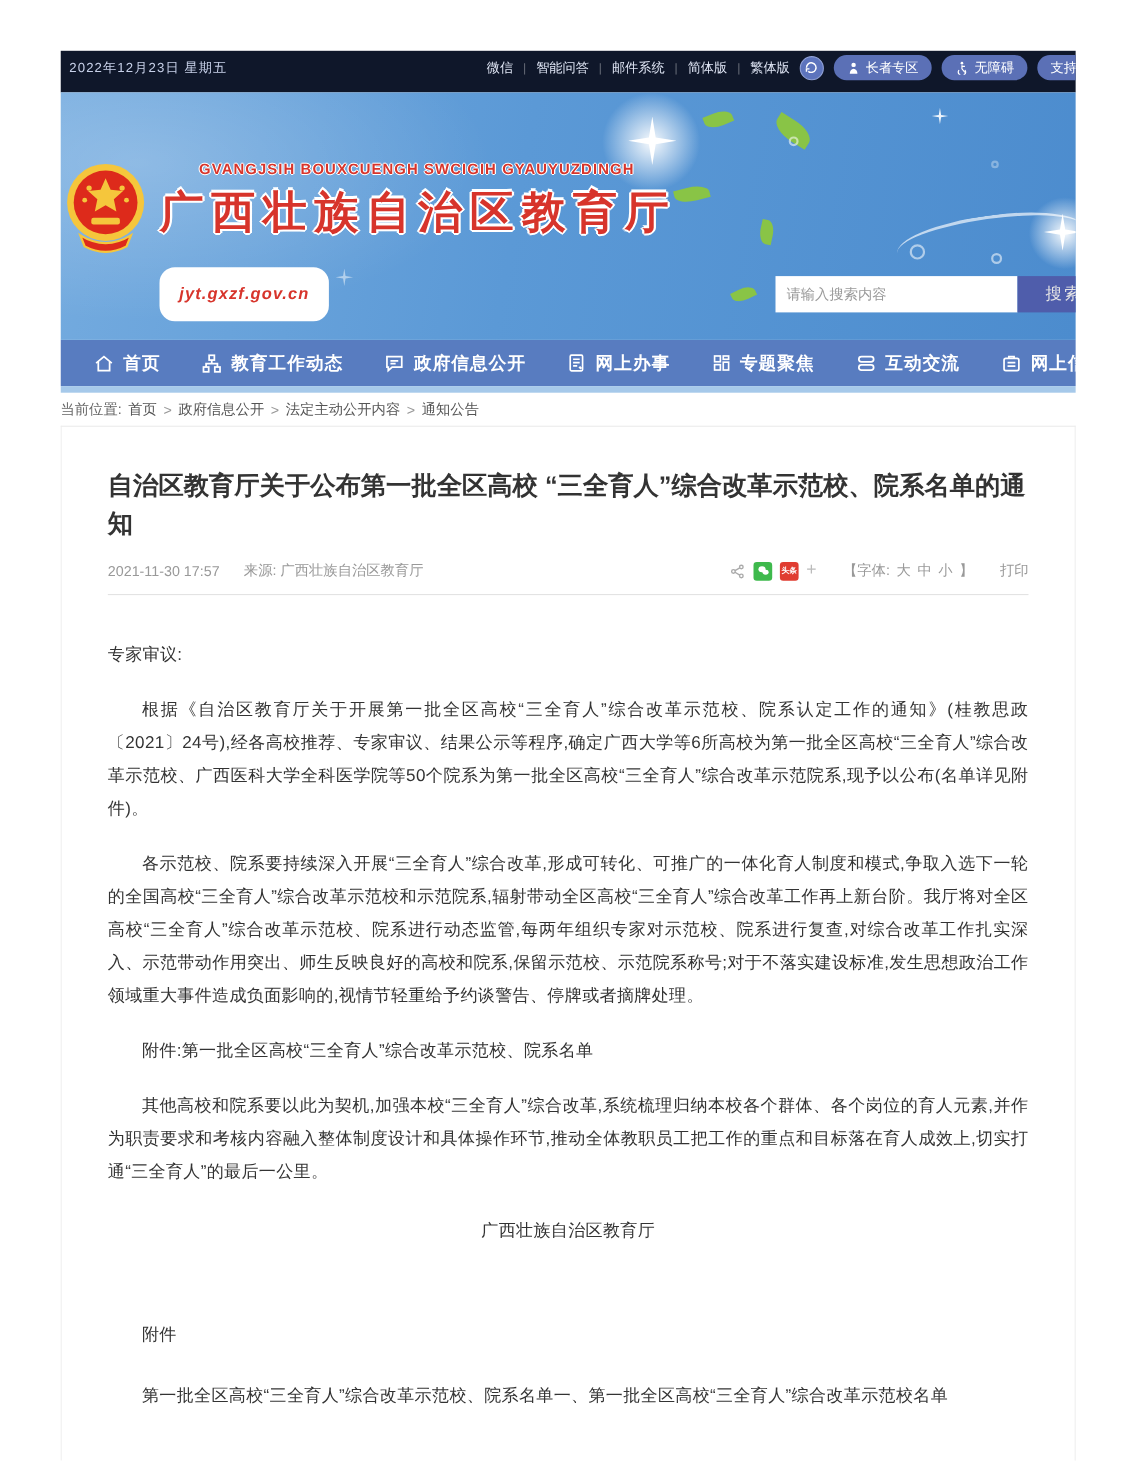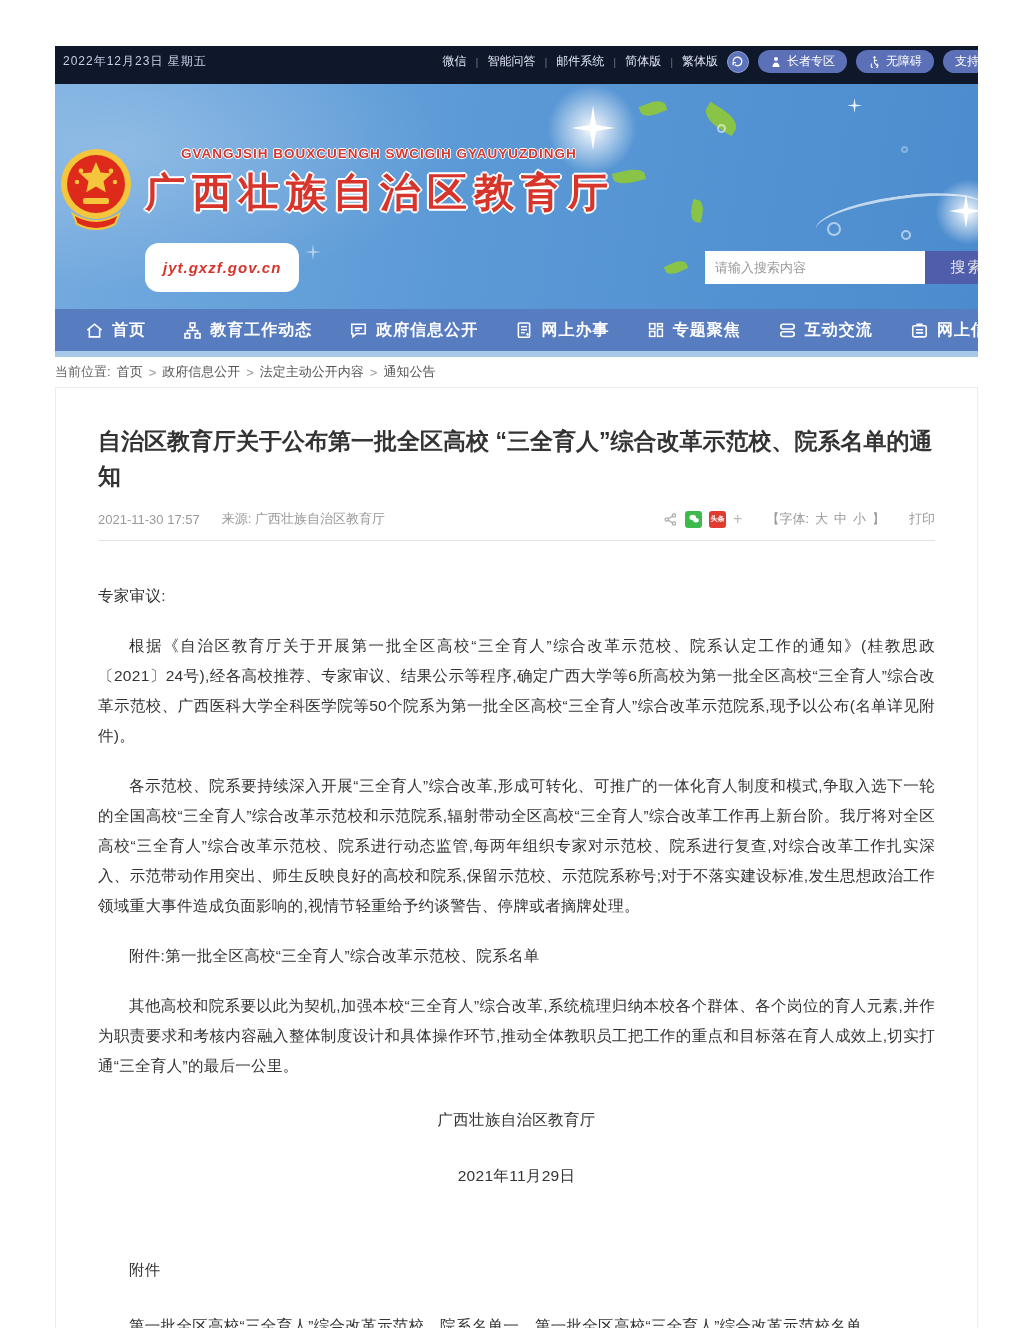--- a/index.html
+++ b/index.html
@@ -297,20 +297,19 @@
       </div>
     </div>
 
     <div class="body-text">
       <p class="salutation">专家审议:</p>
       <p class="para">根据《自治区教育厅关于开展第一批全区高校“三全育人”综合改革示范校、院系认定工作的通知》(桂教思政〔2021〕24号),经各高校推荐、专家审议、结果公示等程序,确定广西大学等6所高校为第一批全区高校“三全育人”综合改革示范校、广西医科大学全科医学院等50个院系为第一批全区高校“三全育人”综合改革示范院系,现予以公布(名单详见附件)。</p>
       <p class="para">各示范校、院系要持续深入开展“三全育人”综合改革,形成可转化、可推广的一体化育人制度和模式,争取入选下一轮的全国高校“三全育人”综合改革示范校和示范院系,辐射带动全区高校“三全育人”综合改革工作再上新台阶。我厅将对全区高校“三全育人”综合改革示范校、院系进行动态监管,每两年组织专家对示范校、院系进行复查,对综合改革工作扎实深入、示范带动作用突出、师生反映良好的高校和院系,保留示范校、示范院系称号;对于不落实建设标准,发生思想政治工作领域重大事件造成负面影响的,视情节轻重给予约谈警告、停牌或者摘牌处理。</p>
       <p class="para">附件:第一批全区高校“三全育人”综合改革示范校、院系名单</p>
       <p class="para">其他高校和院系要以此为契机,加强本校“三全育人”综合改革,系统梳理归纳本校各个群体、各个岗位的育人元素,并作为职责要求和考核内容融入整体制度设计和具体操作环节,推动全体教职员工把工作的重点和目标落在育人成效上,切实打通“三全育人”的最后一公里。</p>
       <p class="center-line sig">广西壮族自治区教育厅</p>
-      <p class="center-line">2021年11月29日</p>
       <p class="attach-label">附件</p>
       <p class="attach-line">第一批全区高校“三全育人”综合改革示范校、院系名单一、第一批全区高校“三全育人”综合改革示范校名单</p>
     </div>
   </div>
 
 </div>
 </div>
 
 </body></html>

